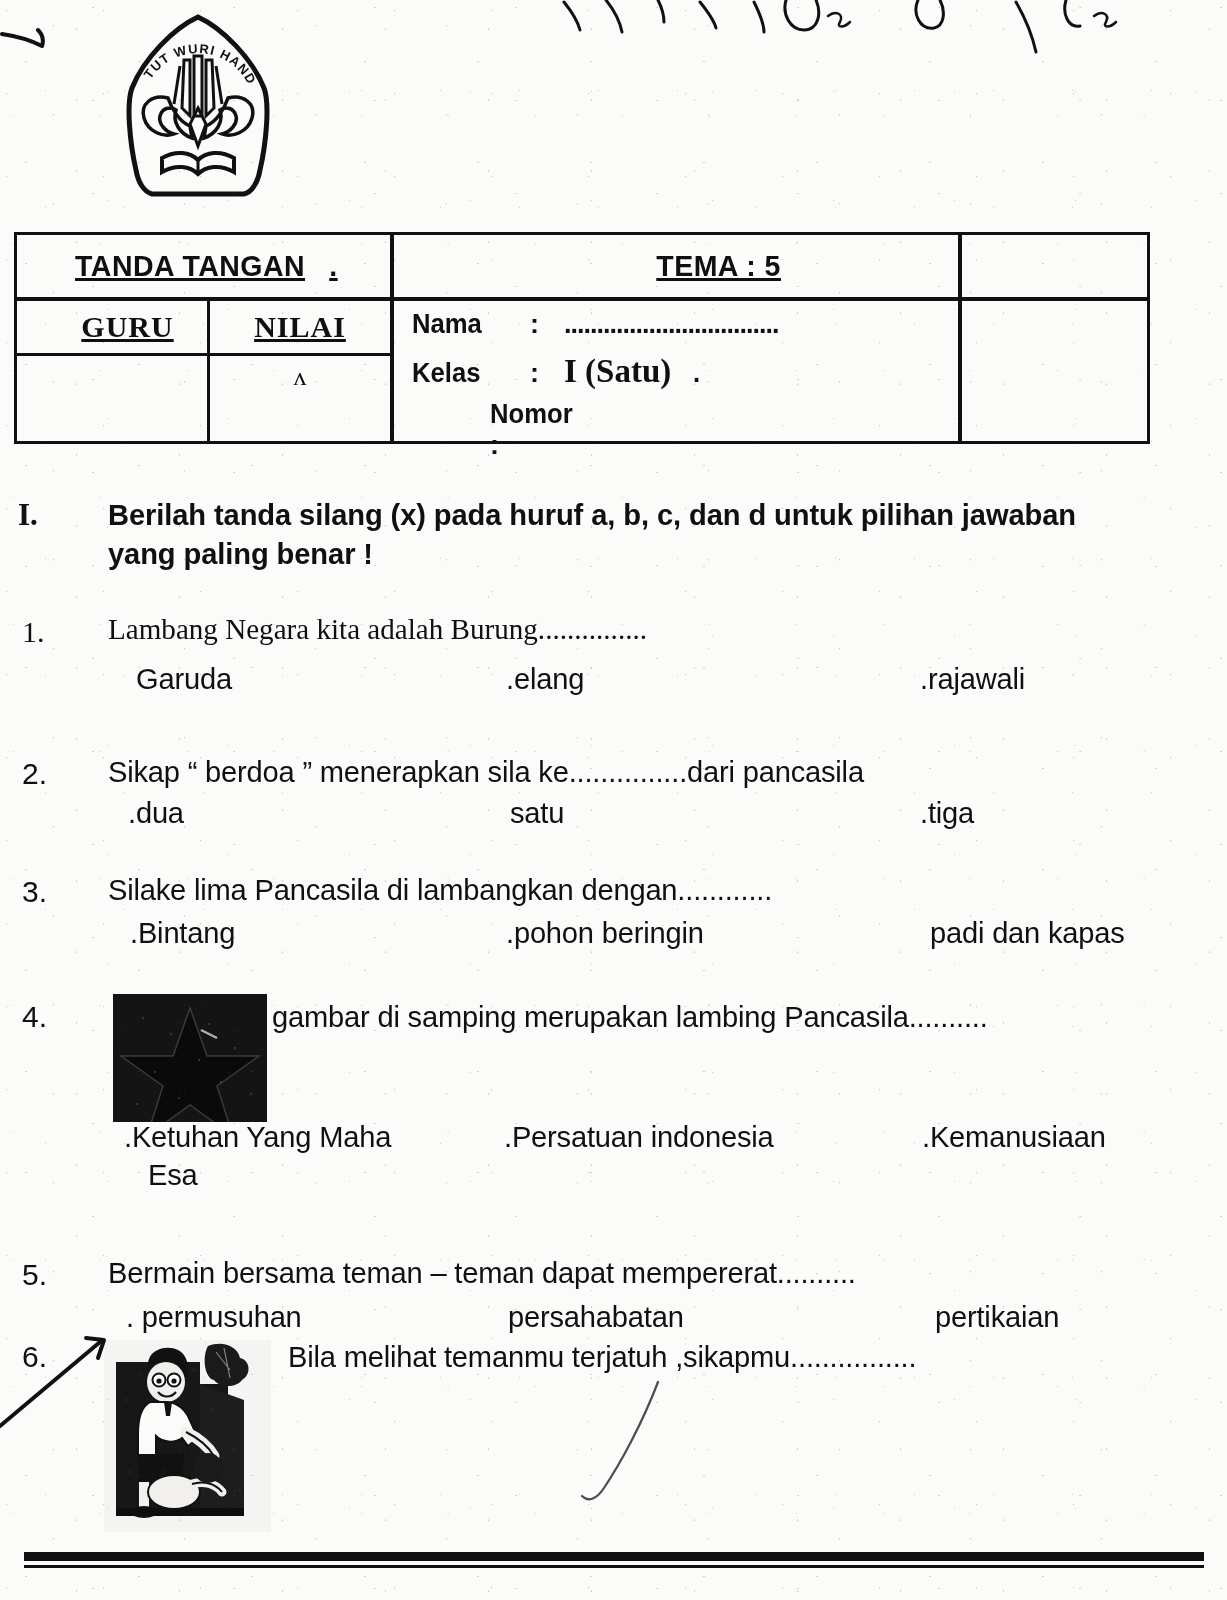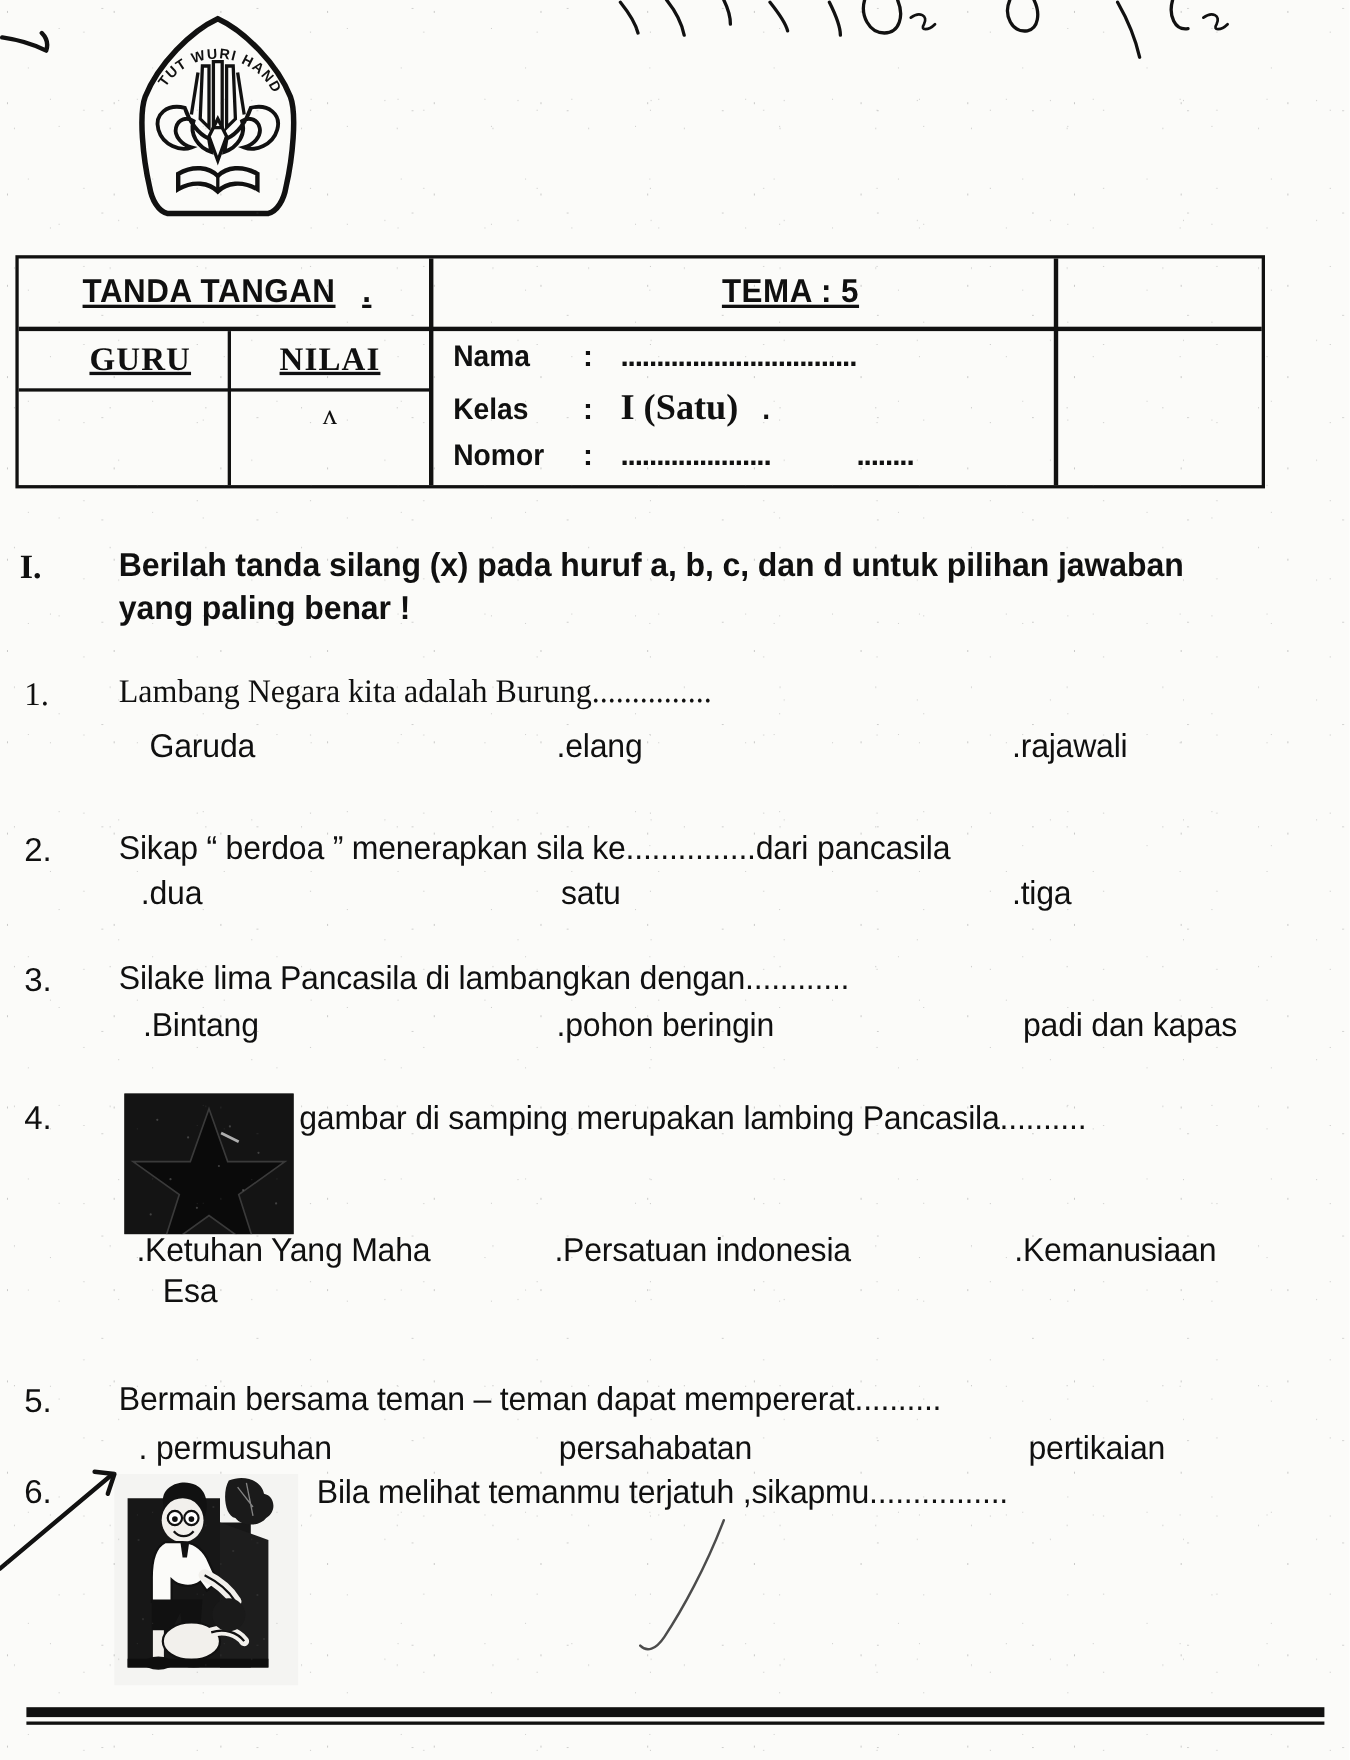--- a/index.html
+++ b/index.html
@@ -290,21 +290,21 @@
         <span class="dots" style="max-width:380px;">.................................</span>
       </div>
 
       <div style="display:flex;align-items:baseline;height:46px;">
         <span class="field-label" style="width:118px;">Kelas</span>
         <span class="field-colon" style="width:34px;">:</span>
         <span class="field-serif">I (Satu)</span>
         <span class="field-label" style="margin-left:22px;">.</span>
       </div>
 
-      <div style="display:flex;align-items:baseline;height:44px;">
+      <div style="display:flex;align-items:baseline;height:44px;flex-direction:column;">
         <span class="field-label" style="width:118px;">Nomor</span>
         <span class="field-colon" style="width:34px;">:</span>
         <span class="dots">.....................</span>
         <span class="dots" style="margin-left:78px;">........</span>
       </div>
 
     </div>
   </div>
 
   <div id="instr-num" class="abs">I.</div>

